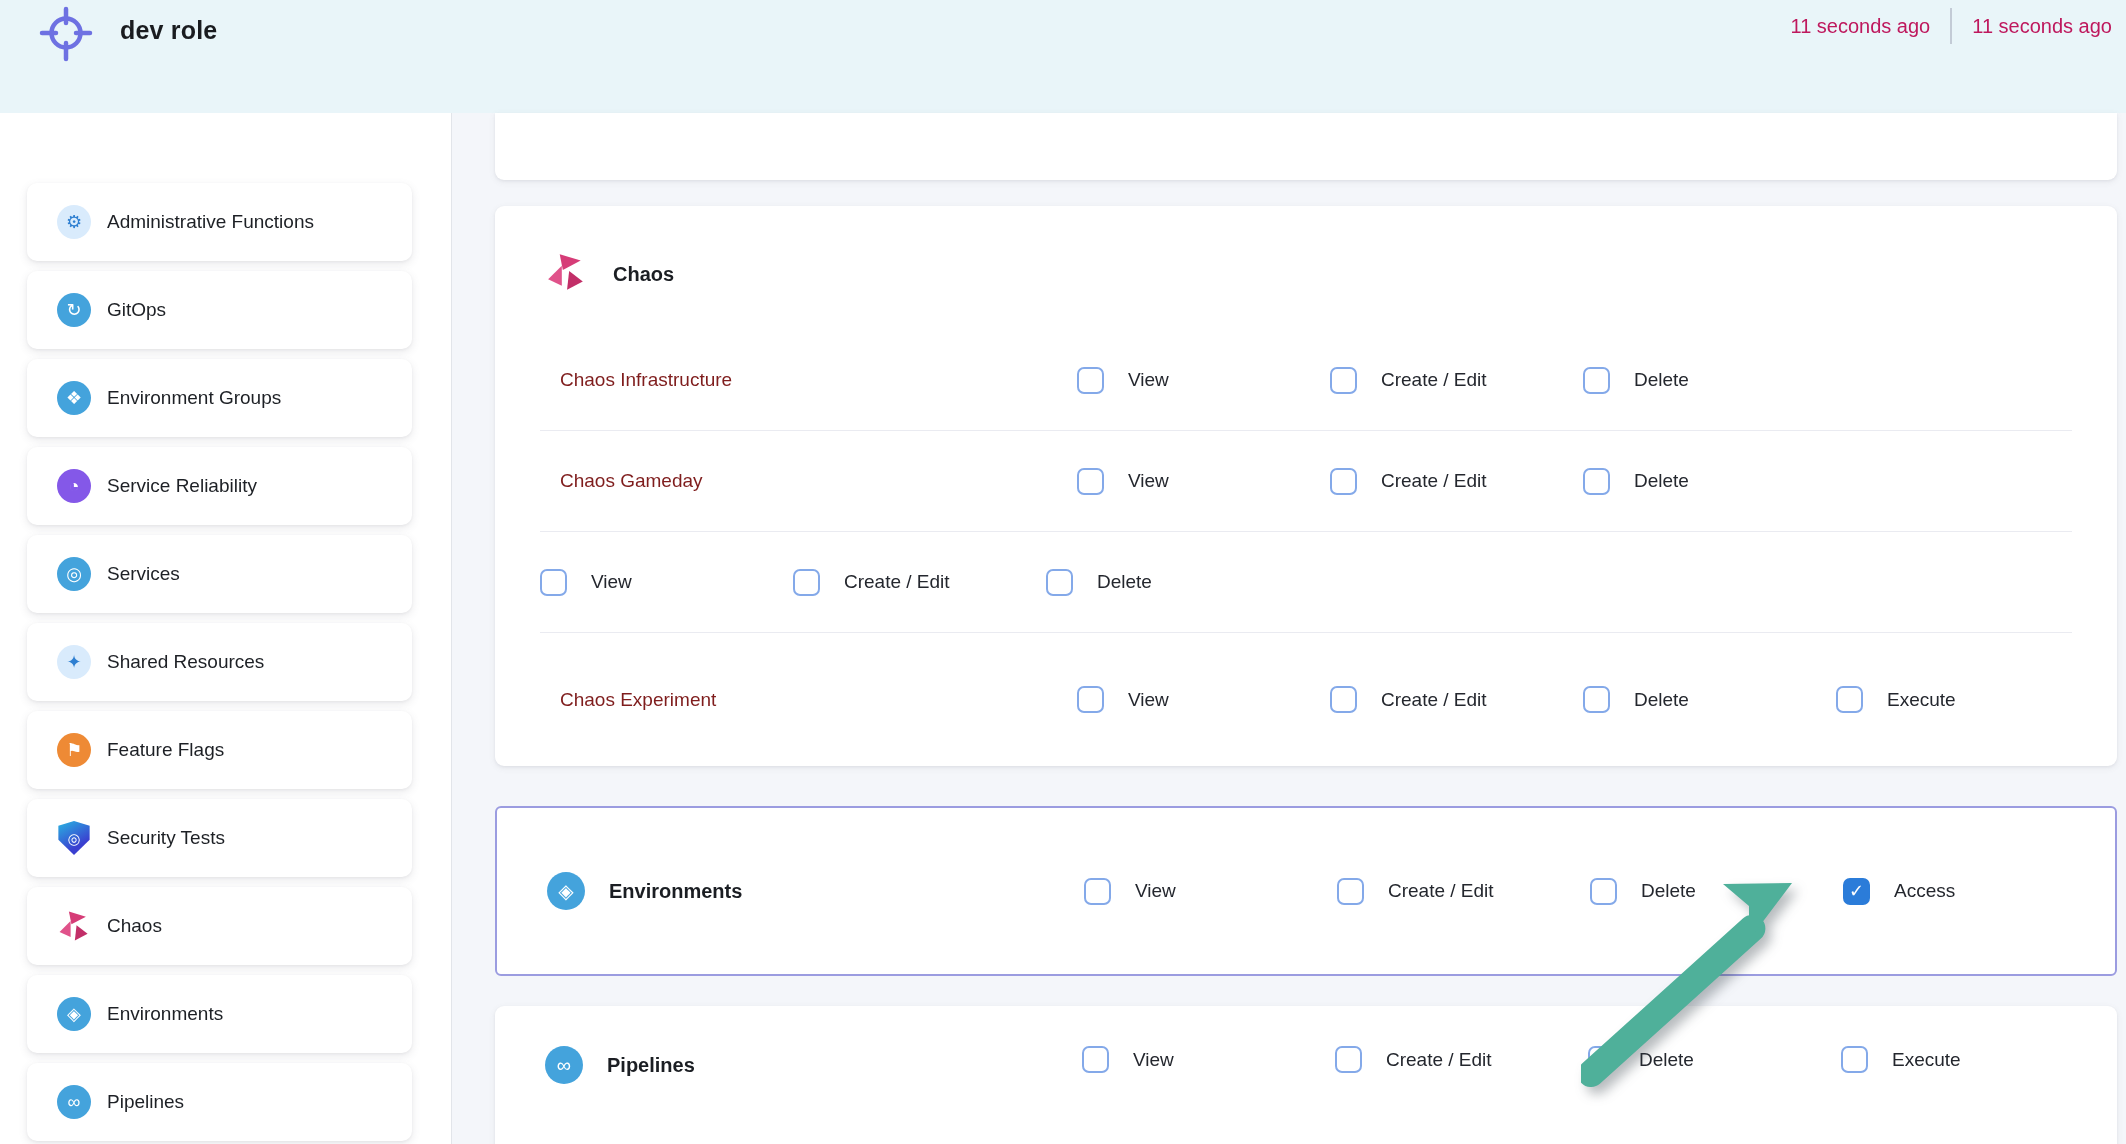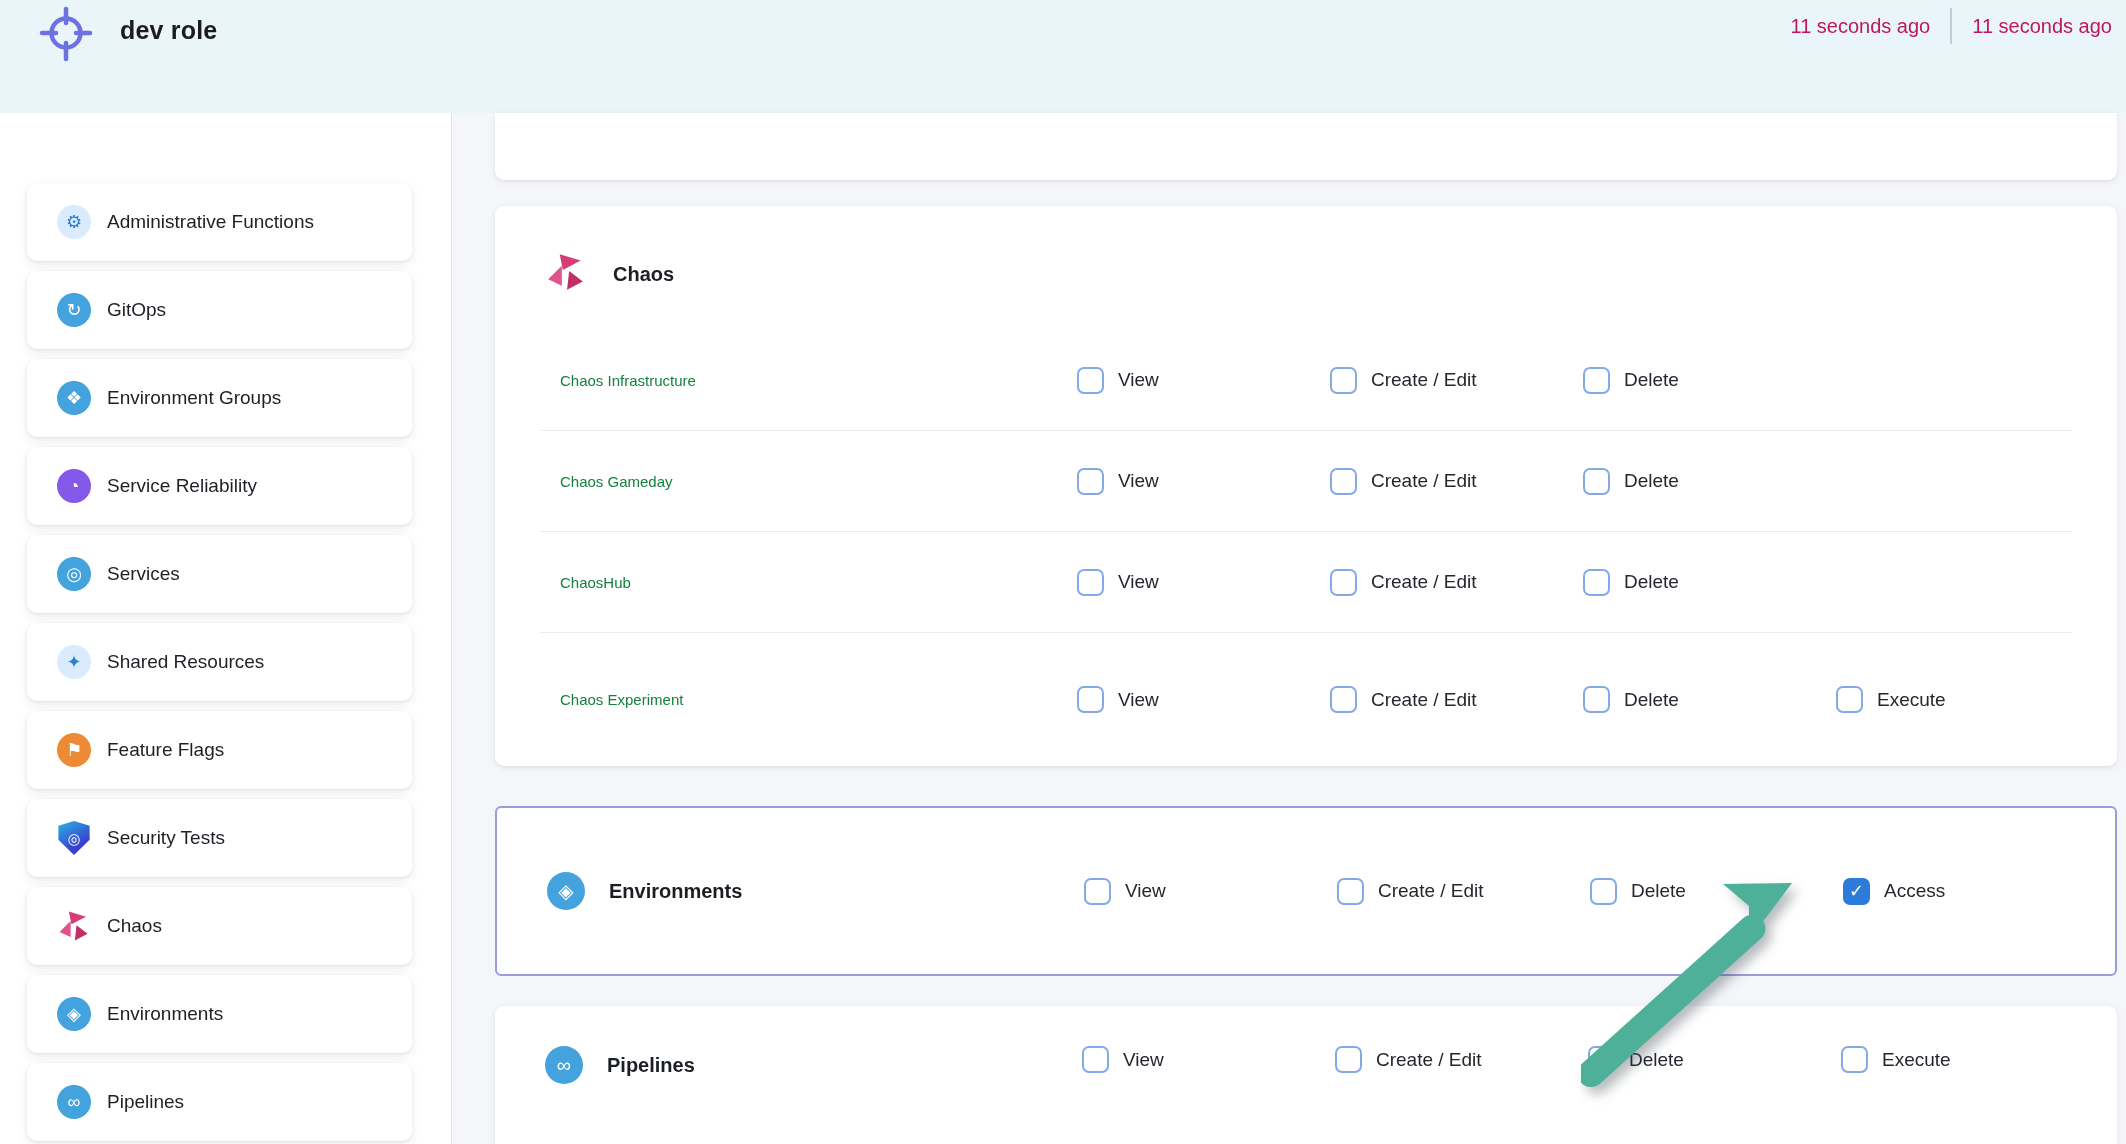--- a/index.html
+++ b/index.html
@@ -32,28 +32,28 @@
   .card { width:1622px; background:#fff; border-radius:9px;
           box-shadow:0 1px 3px rgba(40,41,61,.05), 0 2px 6px rgba(96,97,112,.10); }
   .partial-card { height:67px; border-radius:0 0 9px 9px; margin-bottom:26px; }
 
   
   .chaos-card { padding:36px 45px 0; }
   .card-title-row { height:64px; display:flex; align-items:center; margin-left:5px; margin-bottom:24px; }
   .card-title { font-size:20px; font-weight:700; color:#1b1e23; margin-left:26px; }
   .perm-row { display:flex; align-items:center; min-height:101px; border-bottom:1px solid #eaebf1; }
   .perm-row:last-child { border-bottom:none; min-height:133px; }
-  .resource-label { width:517px; margin-left:20px; font-size:15px; color:#15803d; flex:none; }
+  .resource-label { width:517px; margin-left:20px; font-size:19px; color:#7f1d1d; flex:none; }
   .perm-cols { display:grid; grid-template-columns:repeat(4,253px); align-items:center; }
   .perm { display:flex; align-items:center; cursor:pointer; }
   .checkbox { width:27px; height:27px; border:2px solid #84a9e9; border-radius:7px; background:#fff;
               flex:none; display:flex; align-items:center; justify-content:center; }
   .checkbox.checked { background:#2b7cd9; border-color:#2b7cd9; }
   .checkbox.checked::after { content:"✓"; color:#fff; font-size:18px; font-weight:700; line-height:1; }
-  .perm-label { margin-left:14px; font-size:19px; color:#24272e; white-space:nowrap; }
+  .perm-label { margin-left:24px; font-size:19px; color:#24272e; white-space:nowrap; }
 
   
   .env-card { margin-top:40px; height:170px; border:2px solid #9b9ce0; border-radius:6px;
               display:flex; align-items:center; padding:0 45px; box-shadow:none; }
   .entity-left { display:flex; align-items:center; width:537px; flex:none; margin-left:5px; }
   .entity-icon { width:38px; height:38px; border-radius:50%; background:#44a3dc; color:#fff;
                  display:flex; align-items:center; justify-content:center; font-size:20px; flex:none; }
   .entity-label { margin-left:24px; font-size:20px; font-weight:700; color:#1b1e23; }
   .perm-stack { display:flex; flex-direction:column; gap:16px; }
 
@@ -181,21 +181,20 @@
                   <span class="checkbox"></span>
                   <span class="perm-label">Create / Edit</span>
                 </label>
                 <label class="perm">
                   <span class="checkbox"></span>
                   <span class="perm-label">Delete</span>
                 </label>
               </div>
             </div>
             <div class="perm-row">
-              <span class="resource-label">ChaosHub</span>
               <div class="perm-cols">
                 <label class="perm">
                   <span class="checkbox"></span>
                   <span class="perm-label">View</span>
                 </label>
                 <label class="perm">
                   <span class="checkbox"></span>
                   <span class="perm-label">Create / Edit</span>
                 </label>
                 <label class="perm">

